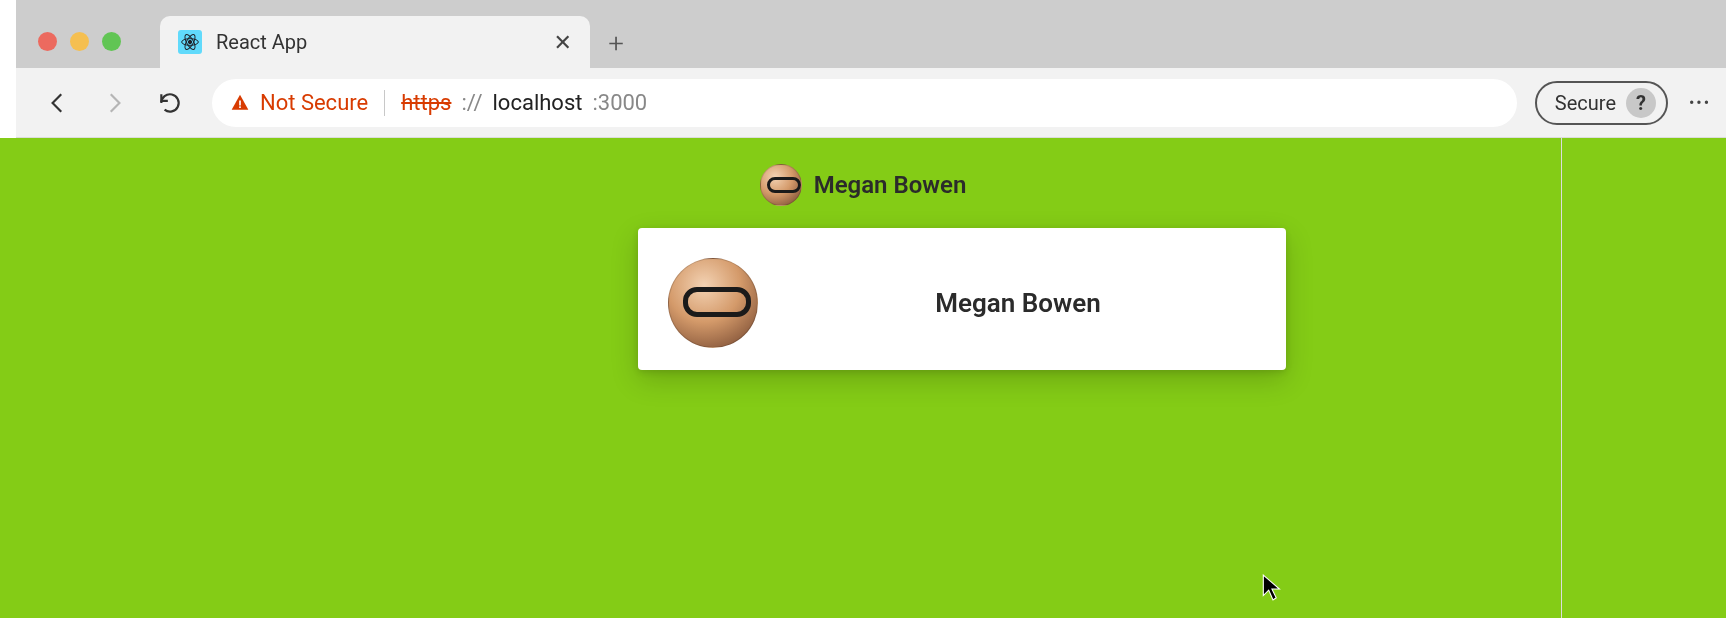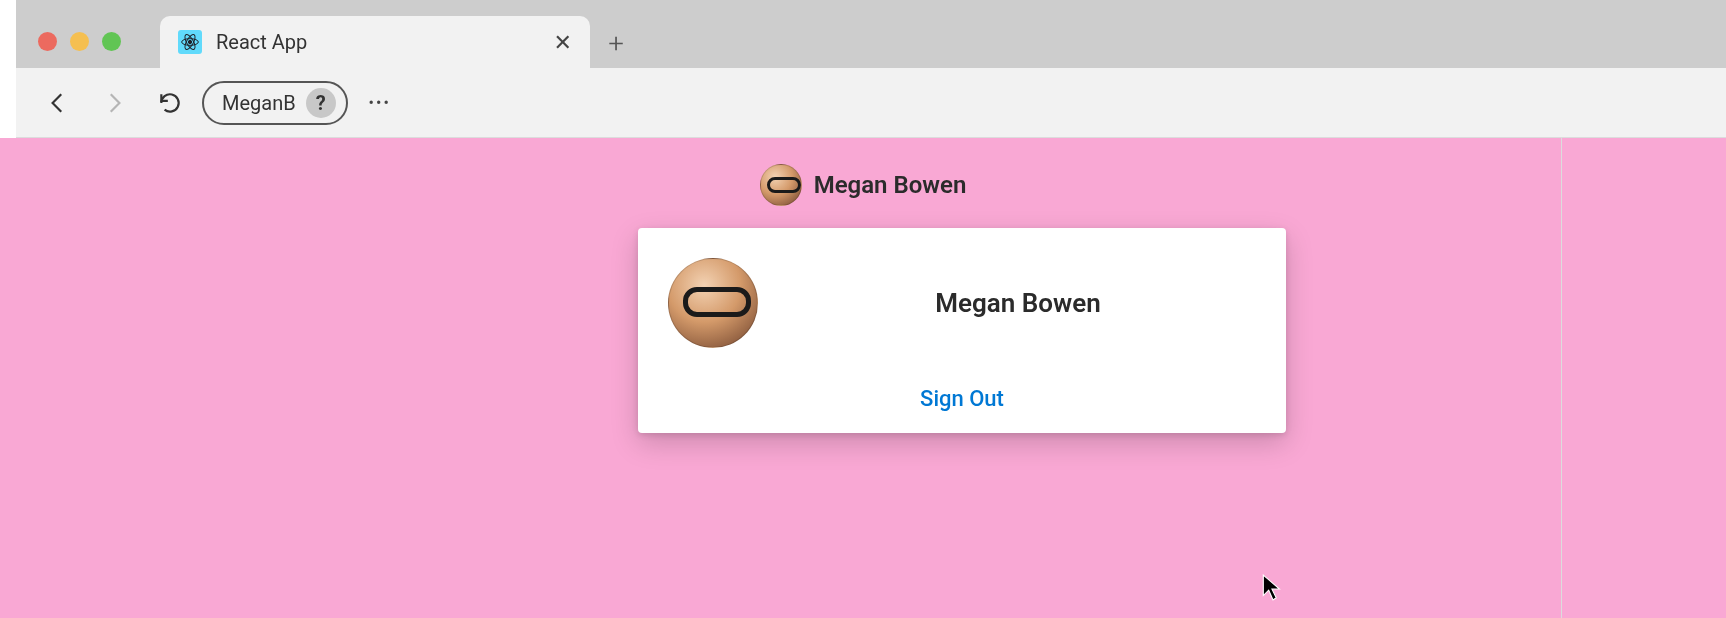--- a/index.html
+++ b/index.html
@@ -112,21 +112,21 @@
     color: #fff; font-size: 18px; font-weight: bold;
   }
   .overflow-btn {
     width: 48px; height: 48px;
     display: flex; align-items: center; justify-content: center;
     cursor: pointer; color: #444; letter-spacing: 2px;
   }
 
   
   .page {
-    background: #f9a8d4;
+    background: #84cc16;
     width: 100%;
     height: calc(618px - 138px);
     position: relative;
     padding-top: 20px;
   }
   .user-chip {
     display: flex;
     align-items: center;
     justify-content: center;
     gap: 12px;
@@ -246,23 +246,38 @@
           <path d="M9 4 L17 12 L9 20"></path>
         </svg>
     </div>
     <div class="nav-btn">
       <svg viewBox="0 0 24 24" fill="none" stroke="currentColor" stroke-width="2">
           <path d="M4 12a8 8 0 1 1 3 6.2"></path>
           <path d="M4 4v6h6"></path>
         </svg>
     </div>
 
+    <div class="address-bar">
+      <span class="sec-icon">
+        <svg viewBox="0 0 24 24" fill="currentColor">
+            <path d="M12 2 L22 20 H2 Z"></path>
+            <rect x="11" y="9" width="2" height="6" fill="#fff"></rect>
+            <rect x="11" y="16" width="2" height="2" fill="#fff"></rect>
+          </svg>
+      </span>
+      <span class="not-secure">Not Secure</span>
+      <span class="vsep"></span>
+      <span class="url-scheme">https</span>
+        <span class="url-sep">://</span>
+        <span class="url-host">localhost</span>
+        <span class="url-port">:3000</span>
+    </div>
 
     <div class="guest-pill">
-      <span>MeganB</span>
+      <span>Secure</span>
       <span class="guest-avatar">?</span>
     </div>
     <div class="overflow-btn">•••</div>
   </div>
 </div>
 
 <div class="page">
   <div class="page-frame"></div>
 
   <div class="user-chip">
@@ -270,21 +285,20 @@
     <span class="user-name">Megan Bowen</span>
   </div>
 
   <div class="flyout">
     <div class="flyout-row">
       <div class="avatar-lg"></div>
       <div class="flyout-info">
         <div class="flyout-name">Megan Bowen</div>
       </div>
     </div>
-    <div class="signout">Sign Out</div>
   </div>
 
   <div class="cursor">
     <svg viewBox="0 0 20 26">
         <path d="M1 1 L1 20 L6 15 L10 24 L13 22 L9 14 L16 14 Z" fill="#000" stroke="#fff" stroke-width="1"></path>
       </svg>
   </div>
 </div>
 
 </body></html>

